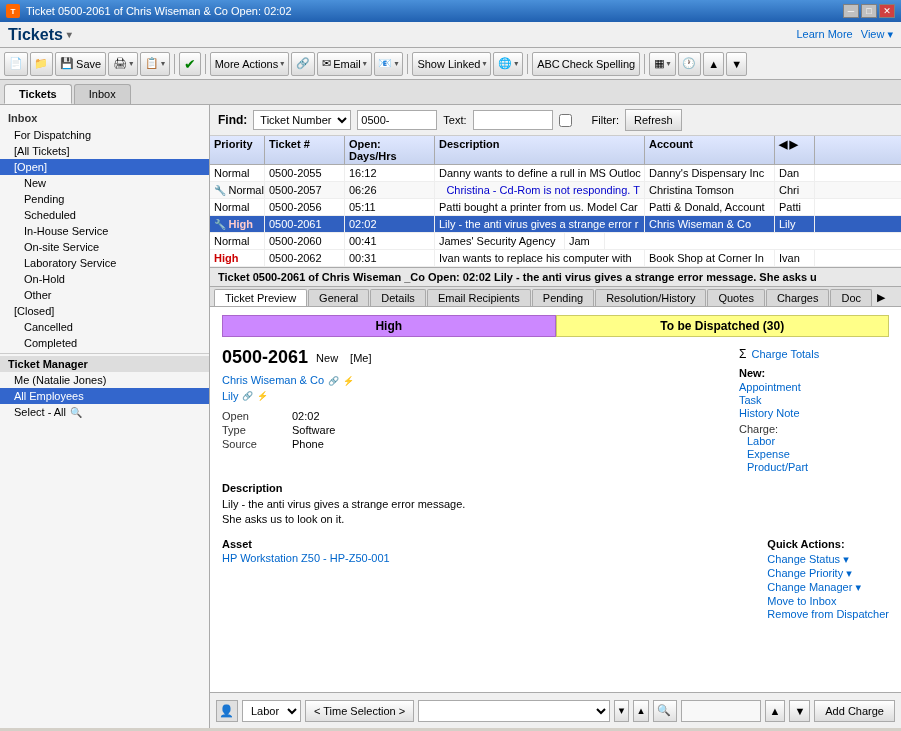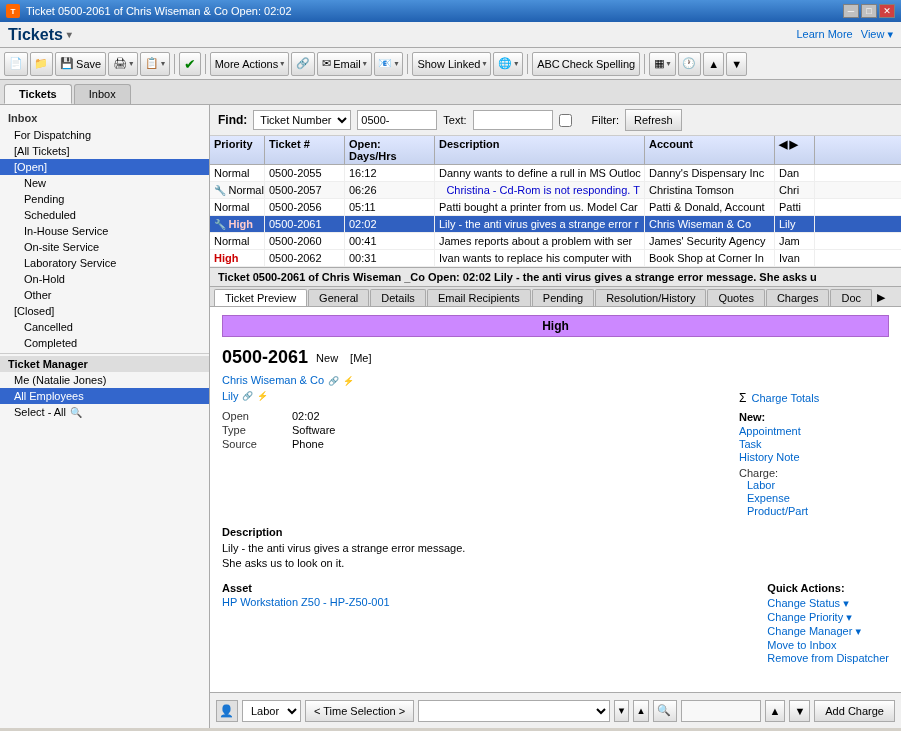--- a/index.html
+++ b/index.html
@@ -318,21 +318,20 @@
         <div class="grid-cell col-open">02:02</div>
         <div class="grid-cell col-desc">Lily - the anti virus gives a strange error r</div>
         <div class="grid-cell col-account">Chris Wiseman &amp; Co</div>
         <div class="grid-cell col-extra">Lily</div>
       </div>
 
       <div class="grid-row">
         <div class="grid-cell col-priority"><span class="priority-normal">Normal</span></div>
         <div class="grid-cell col-ticket">0500-2060</div>
         <div class="grid-cell col-open">00:41</div>
-        <div class="grid-cell col-desc">James reports about a problem with ser</div>
         <div class="grid-cell col-account">James' Security Agency</div>
         <div class="grid-cell col-extra">Jam</div>
       </div>
 
       <div class="grid-row">
         <div class="grid-cell col-priority"><span class="priority-high">High</span></div>
         <div class="grid-cell col-ticket">0500-2062</div>
         <div class="grid-cell col-open">00:31</div>
         <div class="grid-cell col-desc">Ivan wants to replace his computer with</div>
         <div class="grid-cell col-account">Book Shop at Corner In</div>
@@ -354,20 +353,21 @@
       <div class="inner-tab">Doc</div>
       <div class="inner-tab-arrow">▶</div>
     </div>
 
     <div class="preview-container">
       <div class="preview-scroll-area">
         <div class="preview-inner">
 
           <div class="status-bars">
             <div class="status-bar-high">High</div>
+            <div class="status-bar-dispatch">To be Dispatched (30)</div>
           </div>
 
           <div style="display:flex; justify-content:space-between; align-items:flex-start;">
             <div style="flex:1;">
               <div class="ticket-number-row">
                 <span class="ticket-number">0500-2061</span>
                 <span class="ticket-status-badge">New</span>
                 <span class="ticket-status-badge" style="margin-left:4px;">[Me]</span>
               </div>
 
@@ -392,21 +392,21 @@
                 <span class="info-label">Type</span>
                 <span class="info-value">Software</span>
               </div>
               <div class="info-row">
                 <span class="info-label">Source</span>
                 <span class="info-value">Phone</span>
               </div>
             </div>
 
             <div class="right-actions">
-              <div style="margin-bottom:6px;margin-top:44px;">
+              <div style="margin-bottom:6px;">
                 <span style="font-size:12px; margin-right:2px;">Σ</span>
                 <a class="action-link" style="display:inline;">Charge Totals</a>
               </div>
               <div>
                 <div class="new-section-title">New:</div>
                 <a class="action-link">Appointment</a>
                 <a class="action-link">Task</a>
                 <a class="action-link">History Note</a>
               </div>
               <div style="margin-top:4px;">

